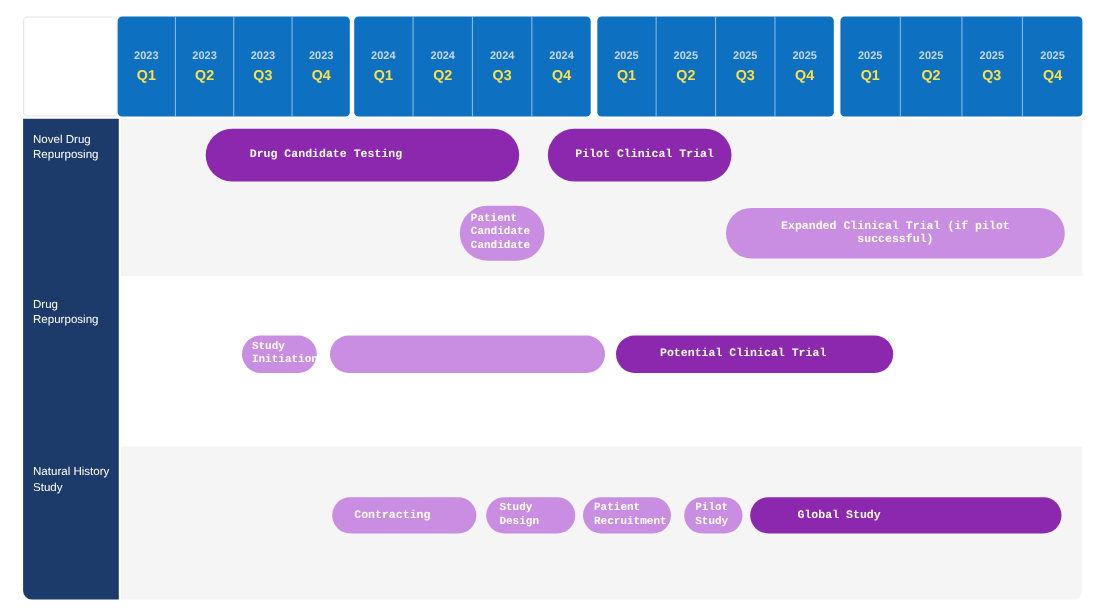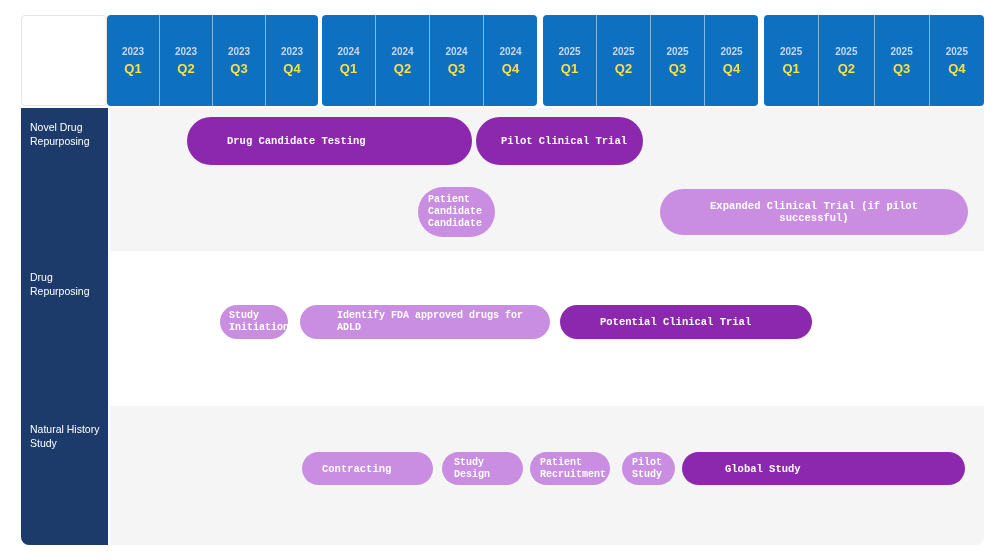--- a/index.html
+++ b/index.html
@@ -125,37 +125,36 @@
       </div>
       <div class="rowlabel" style="top: 423px;">
         <div>Natural History</div>
         <div>Study</div>
       </div>
     </div>
   <div id="bars">
       <div class="bar dark" style="left: 187px; top: 117px; width: 285px; height: 48px; border-radius: 24px; padding-left: 40px;">
         <div>Drug Candidate Testing</div>
       </div>
-      <div class="bar dark" style="left: 476px; top: 117px; width: 167px; height: 48px; border-radius: 24px; padding-left: 25px;">
+      <div class="bar dark" style="left: 498px; top: 117px; width: 167px; height: 48px; border-radius: 24px; padding-left: 25px;">
         <div>Pilot Clinical Trial</div>
       </div>
       <div class="bar light" style="left: 418px; top: 187px; width: 77px; height: 50px; border-radius: 25px; font-size: 10px; padding-left: 10px;">
         <div>Patient</div>
         <div>Candidate</div>
         <div>Candidate</div>
       </div>
       <div class="bar light center" style="left: 660px; top: 189px; width: 308px; height: 46px; border-radius: 23px;">
         <div>Expanded Clinical Trial (if pilot successful)</div>
       </div>
       <div class="bar light" style="left: 220px; top: 305px; width: 68px; height: 34px; border-radius: 17px; font-size: 10px; padding-left: 9px;">
         <div>Study</div>
         <div>Initiation</div>
       </div>
       <div class="bar light" style="left: 300px; top: 305px; width: 250px; height: 34px; border-radius: 17px; font-size: 10px; padding-left: 37px;">
-        <div>Identify FDA approved drugs for ADLD</div>
       </div>
       <div class="bar dark" style="left: 560px; top: 305px; width: 252px; height: 34px; border-radius: 17px; padding-left: 40px;">
         <div>Potential Clinical Trial</div>
       </div>
       <div class="bar light" style="left: 302px; top: 452px; width: 131px; height: 33px; border-radius: 16.5px; padding-left: 20px;">
         <div>Contracting</div>
       </div>
       <div class="bar light" style="left: 442px; top: 452px; width: 81px; height: 33px; border-radius: 16.5px; font-size: 10px; padding-left: 12px;">
         <div>Study</div>
         <div>Design</div>

